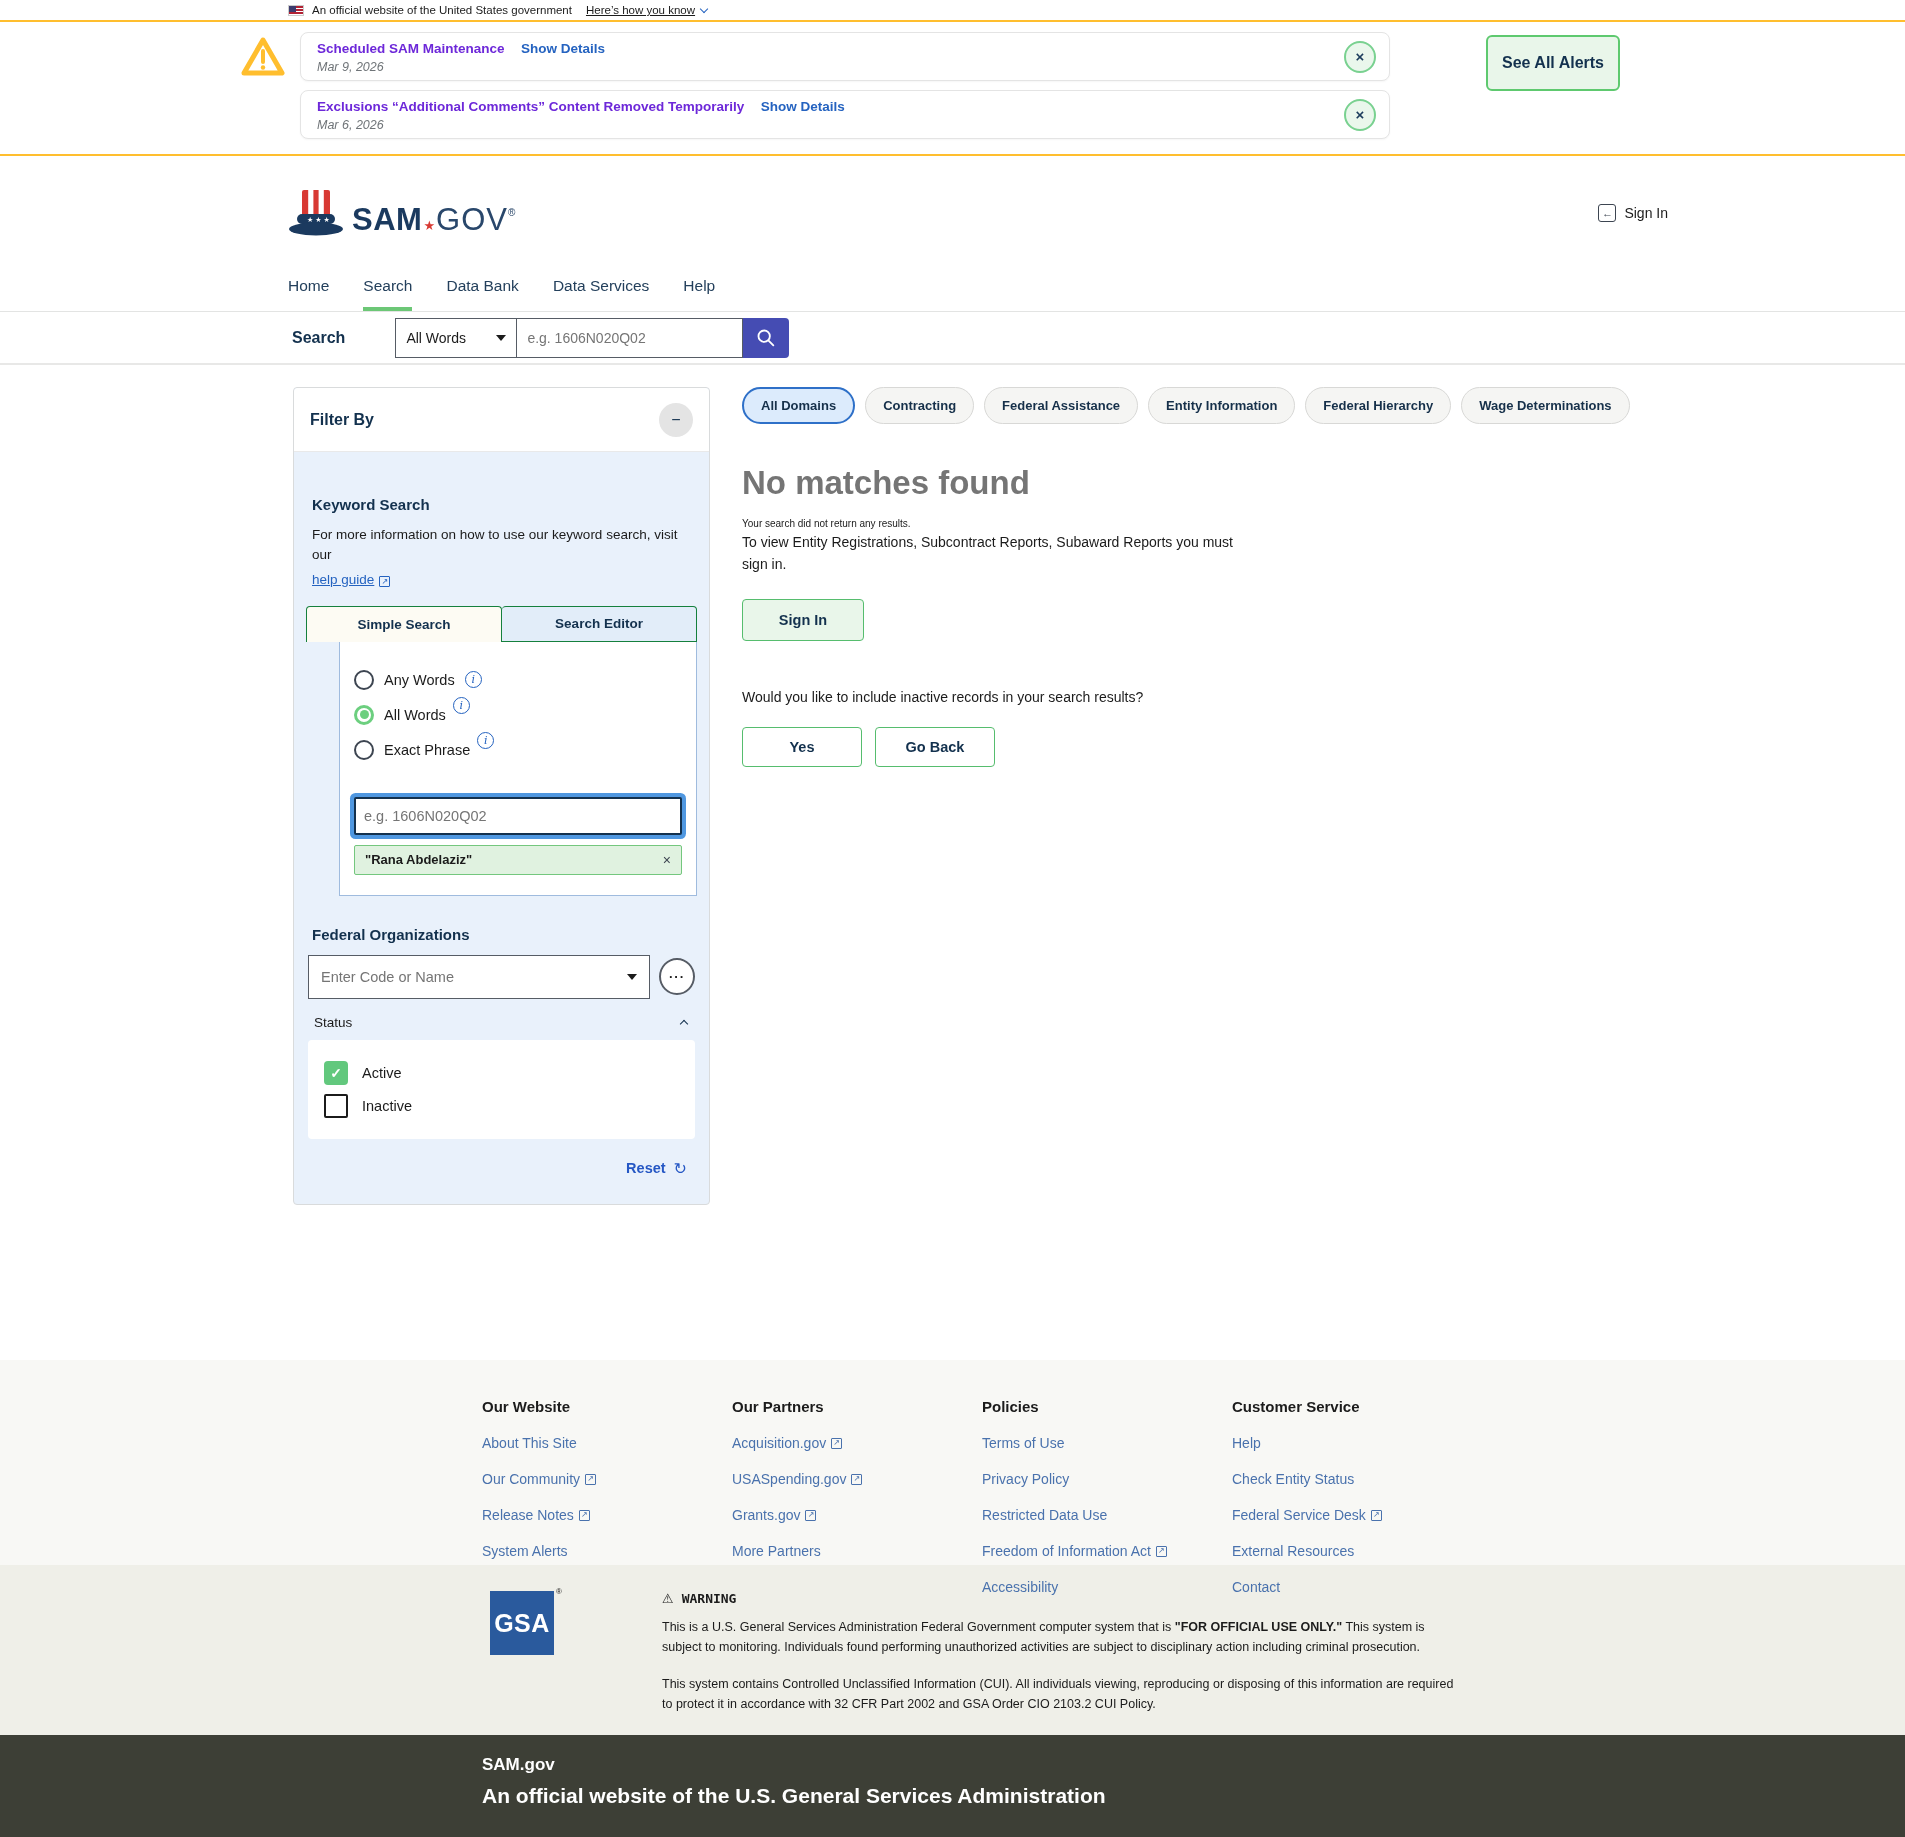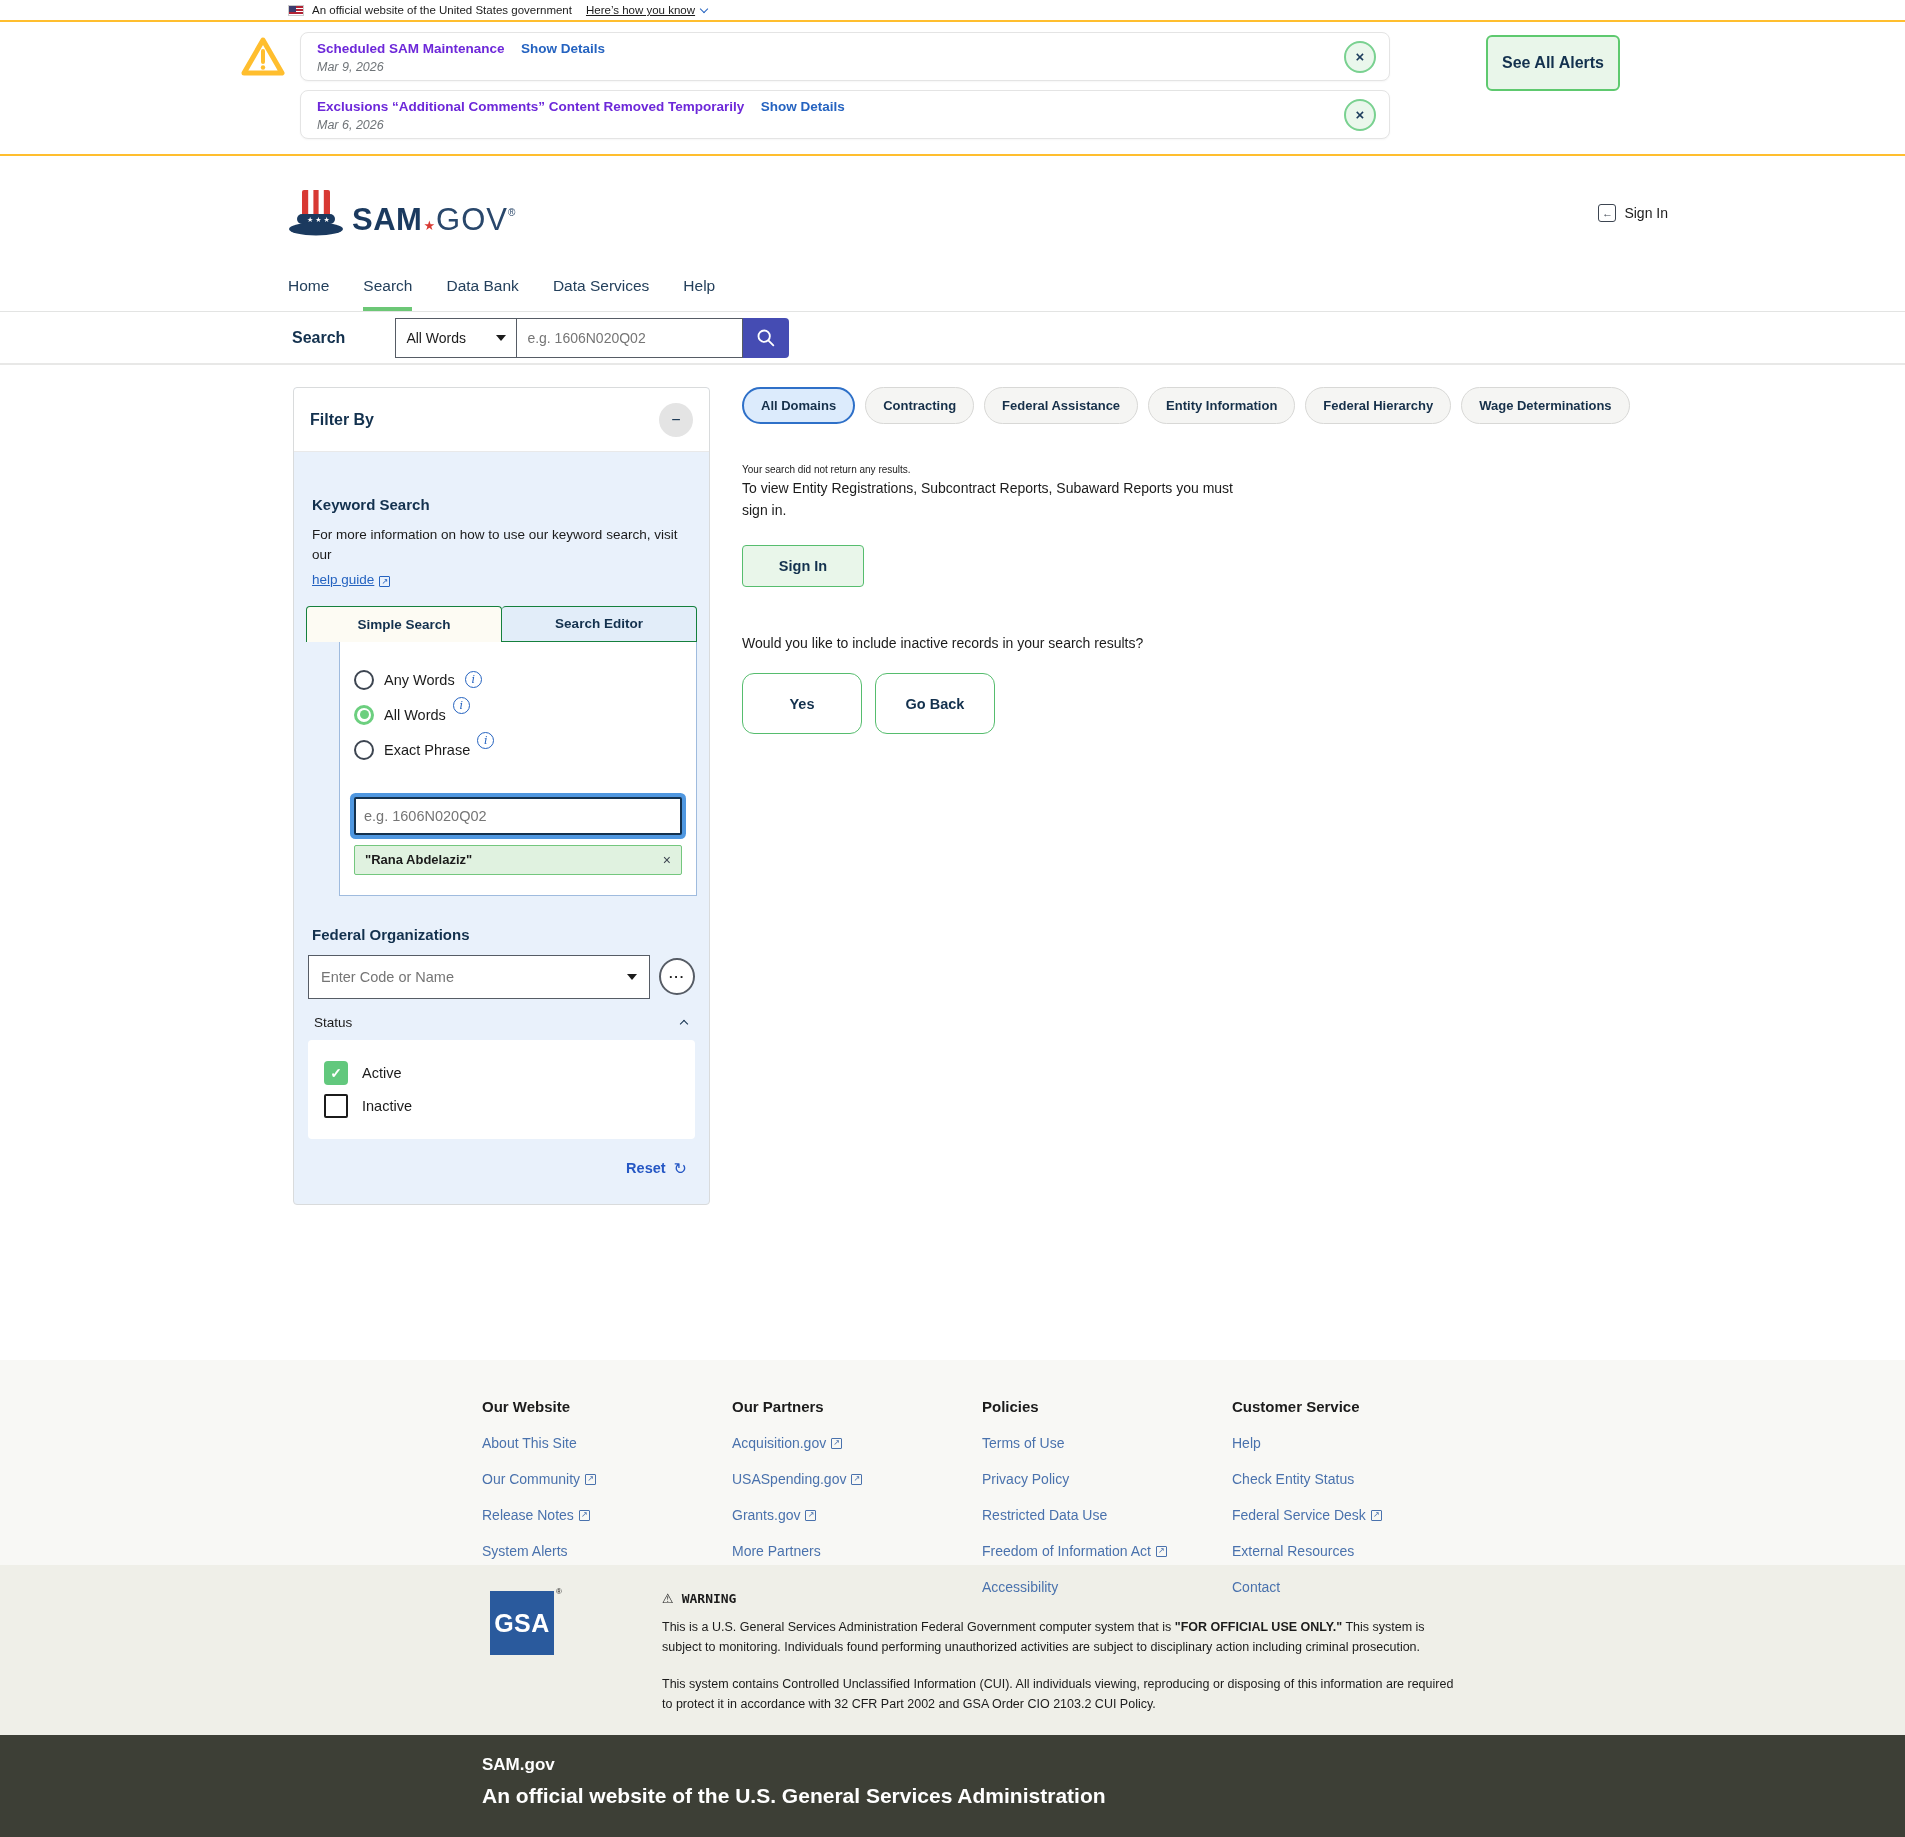--- a/index.html
+++ b/index.html
@@ -126,21 +126,21 @@
   .pill { height:37px; padding:0 17px; border-radius:19px; display:flex; align-items:center; font-size:13px;
     font-weight:bold; color:#16304a; background:#f5f5f3; border:1px solid #d8d8d6; cursor:pointer; white-space:nowrap; }
   .pill.active { background:#dcebfc; border:2px solid #2e70c8; }
   .results h1 { font-size:33px; color:#757575; font-weight:800; margin:0 0 16px; font-family:"Liberation Sans",sans-serif; }
   .msg1 { font-size:10px; margin-bottom:3px; }
   .msg2 { font-size:14px; width:500px; line-height:1.55; margin-bottom:24px; }
   .signin-btn { width:122px; height:42px; background:#e9f6ea; border:1px solid #56bd6e; border-radius:4px;
     font-weight:bold; font-size:14.5px; color:#13314e; cursor:pointer; margin-bottom:48px; display:flex; align-items:center; justify-content:center; }
   .question { font-size:14px; margin-bottom:22px; }
   .btn-row { display:flex; gap:13px; }
-  .white-btn { width:120px; height:61px; background:#fff; border:1px solid #56bd6e; border-radius:12px;
+  .white-btn { width:120px; height:40px; background:#fff; border:1px solid #56bd6e; border-radius:4px;
     font-weight:bold; font-size:14.5px; color:#13314e; cursor:pointer; display:flex; align-items:center; justify-content:center; }
 
   
   .f-links { height:205px; background:#f8f8f5; padding:38px 0 0 482px; display:flex; }
   .f-col { width:250px; }
   .f-col h4 { font-size:15px; font-weight:bold; color:#1b1b1b; margin-bottom:20px; }
   .f-col a { display:flex; align-items:center; color:#4a72ad; font-size:14px; margin-bottom:20px; cursor:pointer; text-decoration:none; width:max-content; }
   .f-warning { height:170px; background:#efefe8; padding:26px 0 0 490px; display:flex; gap:106px; }
   .gsa-wrap { position:relative; width:66px; flex:none; }
   .gsa-logo { width:64px; height:64px; background:#2a5a9d; color:#fff; display:flex; align-items:center;
@@ -349,20 +349,21 @@
     <section class="results">
       <div class="pills">
         <div class="pill active">All Domains</div>
         <div class="pill">Contracting</div>
         <div class="pill">Federal Assistance</div>
         <div class="pill">Entity Information</div>
         <div class="pill">Federal Hierarchy</div>
         <div class="pill">Wage Determinations</div>
       </div>
 
+      <h1>No matches found</h1>
       <p class="msg1">Your search did not return any results.</p>
       <p class="msg2">To view Entity Registrations, Subcontract Reports, Subaward Reports you must sign in.</p>
 
       <button class="signin-btn">Sign In</button>
 
       <p class="question">Would you like to include inactive records in your search results?</p>
       <div class="btn-row">
         <button class="white-btn">Yes</button>
         <button class="white-btn">Go Back</button>
       </div>

